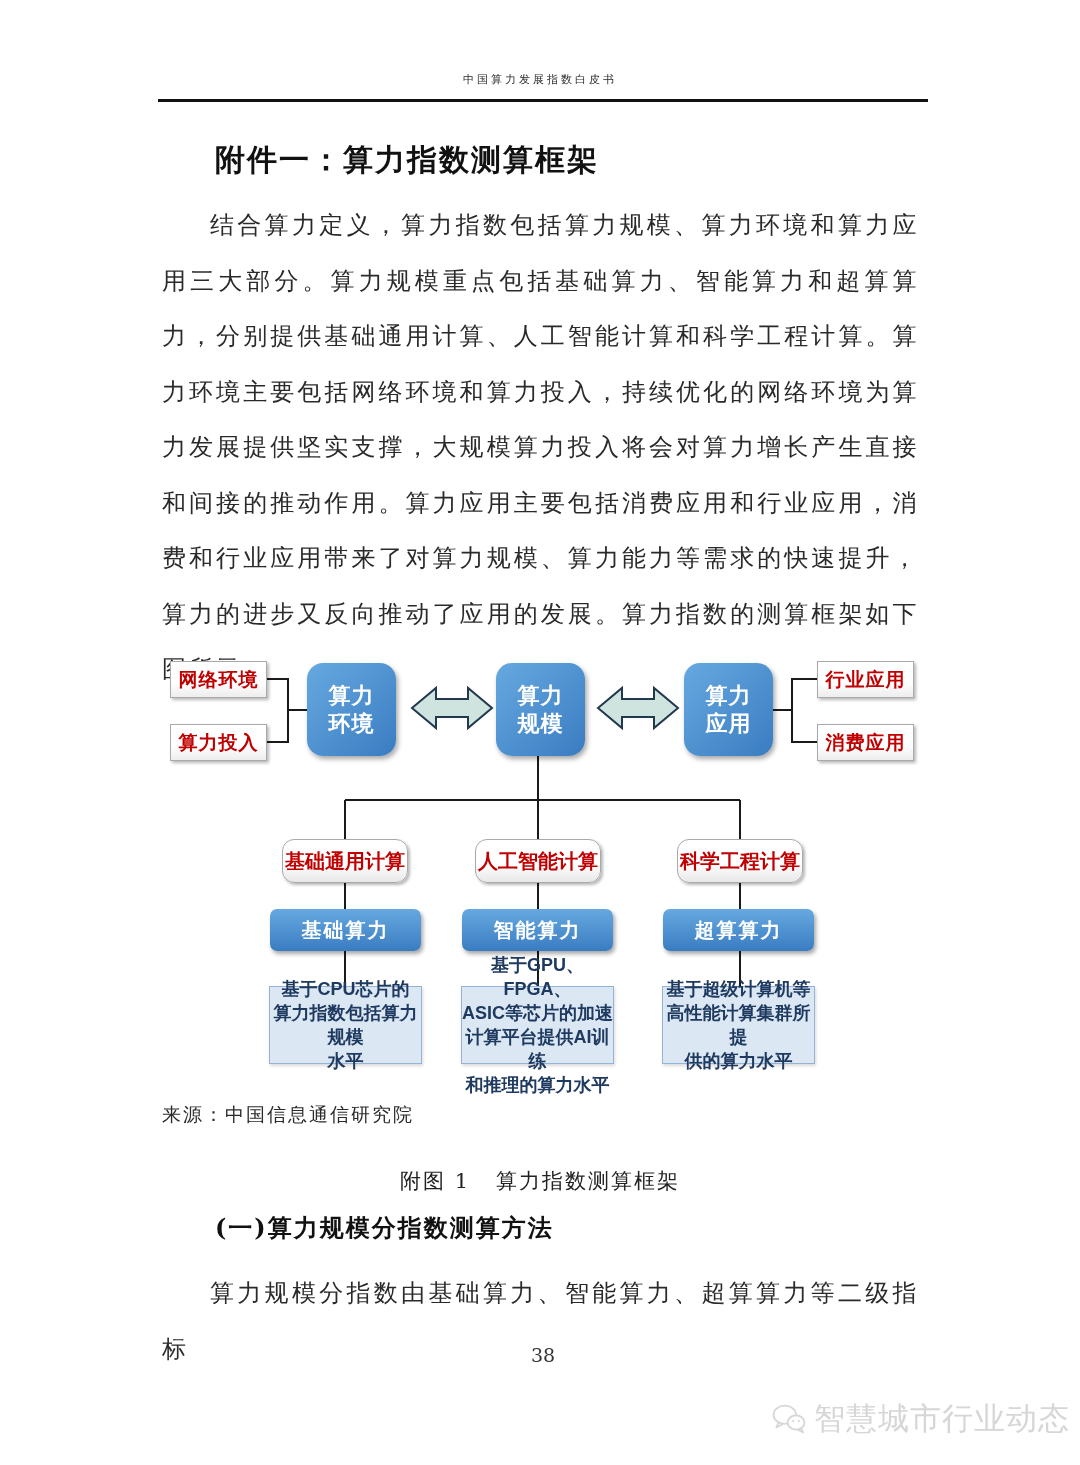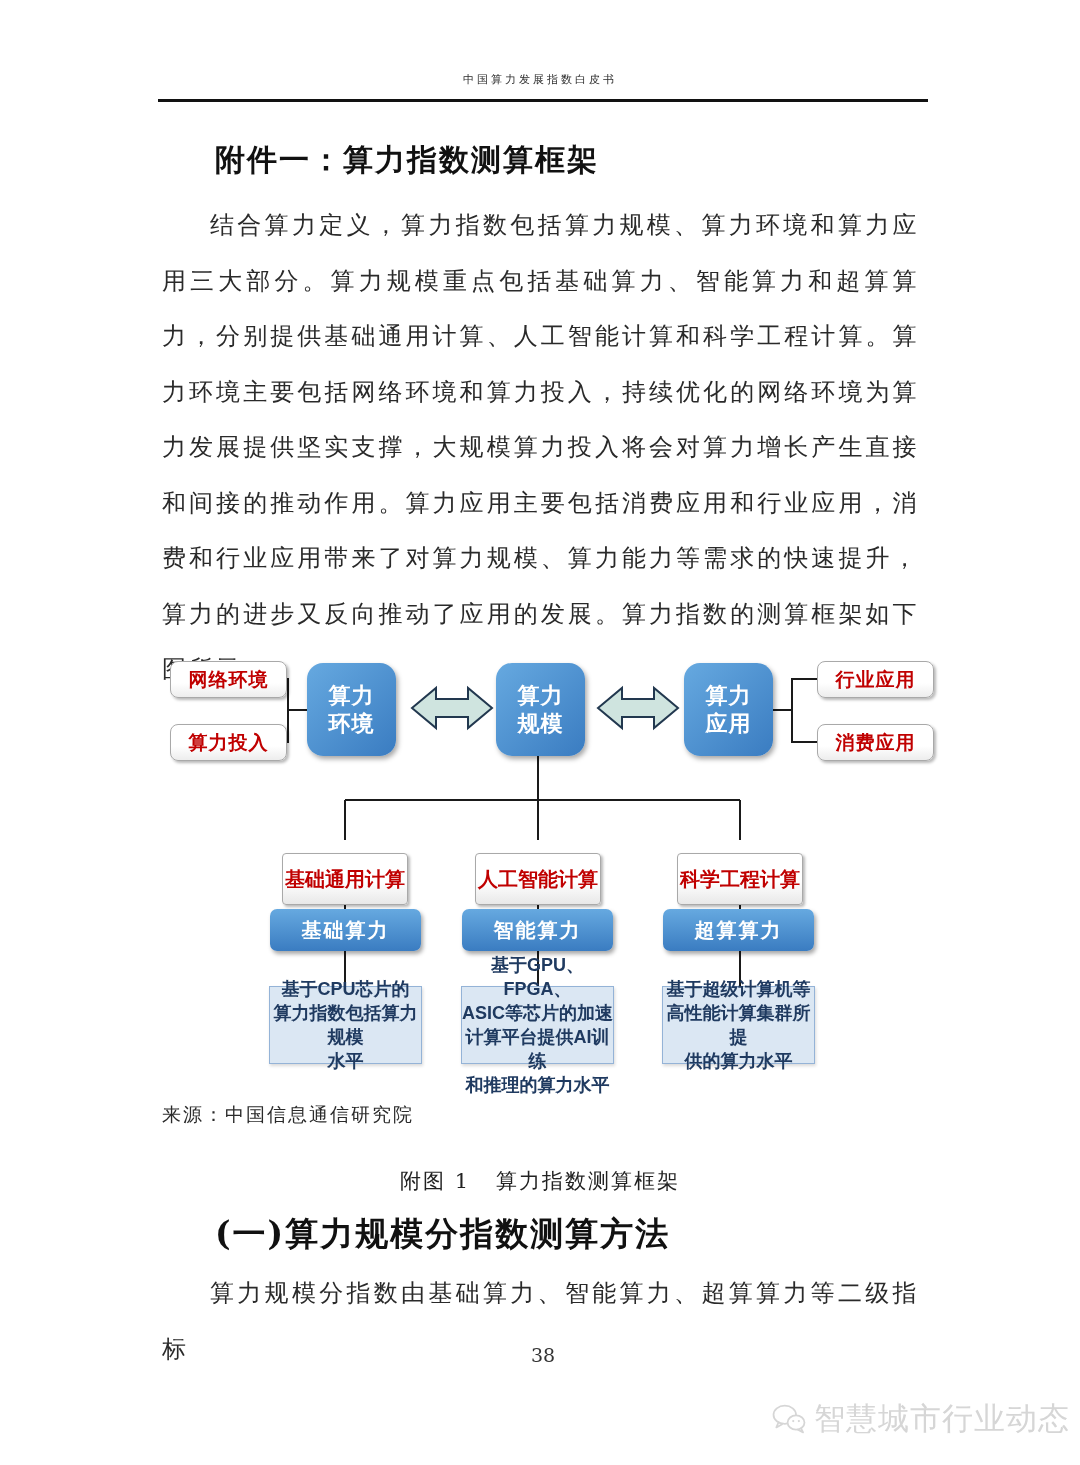--- a/index.html
+++ b/index.html
@@ -40,50 +40,50 @@
   }
   .par1{top:198px;}
   .par2{top:1266px;}
   
   .dg-svg{top:0;left:0;width:1080px;height:1465px;z-index:1;pointer-events:none;}
   .dg-svg line{stroke:var(--line-color);stroke-width:2;}
   .dg-arrow{fill:var(--arrow-fill);stroke:var(--arrow-stroke);stroke-width:2;stroke-linejoin:miter;}
   .dgbox{z-index:2;display:flex;align-items:center;justify-content:center;text-align:center;
     font-family:"Liberation Sans","DejaVu Sans",sans-serif;font-weight:bold;}
   .tag{
-    width:117px;height:37px;background:linear-gradient(180deg,#ffffff 60%,#ededed);
-    border:1px solid #a9a9a9;border-radius:8px;color:var(--accent-red);
+    width:97px;height:37px;background:linear-gradient(180deg,#ffffff 60%,#ededed);
+    border:1px solid #a9a9a9;border-radius:0;color:var(--accent-red);
     font-size:19px;box-shadow:2px 2px 3px rgba(0,0,0,0.28);letter-spacing:1px;
   }
   .bignode{
     width:89px;height:93px;border-radius:16px;color:#fff;font-size:22px;line-height:28px;
     background:linear-gradient(135deg,var(--node-blue-light),var(--node-blue-dark));
     box-shadow:2px 3px 5px rgba(0,0,0,0.35);white-space:pre-line;letter-spacing:1px;
   }
   .catbox{
-    width:126px;height:52px;background:linear-gradient(180deg,#ffffff 55%,#e8e8e8);
-    border:1px solid #a9a9a9;border-radius:4px;color:var(--accent-red);
-    font-size:20px;box-shadow:2px 2px 3px rgba(0,0,0,0.28);margin-top:14px;
+    width:126px;height:44px;background:linear-gradient(180deg,#ffffff 55%,#e8e8e8);
+    border:1px solid #a9a9a9;border-radius:12px;color:var(--accent-red);
+    font-size:20px;box-shadow:2px 2px 3px rgba(0,0,0,0.28);
   }
   .pill{
     width:151px;height:42px;border-radius:7px;color:#fff;font-size:20px;letter-spacing:2px;
     background:linear-gradient(180deg,var(--node-blue-light),var(--node-blue-dark));
     box-shadow:2px 3px 4px rgba(0,0,0,0.35);
   }
   .desc{
     width:153px;height:78px;background:var(--desc-bg);border:1px solid var(--desc-border);
     color:var(--desc-text);font-size:18px;line-height:24px;white-space:pre-line;
     box-shadow:1px 2px 3px rgba(0,0,0,0.15);
   }
   
   .source-note{top:1102px;left:162px;width:757px;text-align:left;font-size:19px;letter-spacing:2px;color:#2a2a2a;}
   .figure-caption{top:1143px;left:0;width:1080px;text-align:center;font-size:21px;letter-spacing:2px;color:#222;margin-top:24px;}
   .figure-caption .cap-label{margin-right:26px;}
   
-  .section-heading{top:1212px;left:215px;font-size:33px;font-weight:bold;letter-spacing:2px;color:#111;}
+  .section-heading{top:1212px;left:215px;font-size:24px;font-weight:bold;letter-spacing:2px;color:#111;}
   
   .page-number{top:1344px;left:3px;width:1080px;text-align:center;font-size:19px;color:#333;}
   
   .watermark{top:1395px;left:770px;width:300px;height:48px;display:flex;align-items:center;z-index:3;}
   .watermark-text{
     font-family:Liberation Sans, sans-serif;
     font-size:31px;letter-spacing:1px;color:var(--watermark-gray);
     text-shadow:0 1px 0 #ffffff;white-space:nowrap;margin-left:6px;
   }
 </style>

